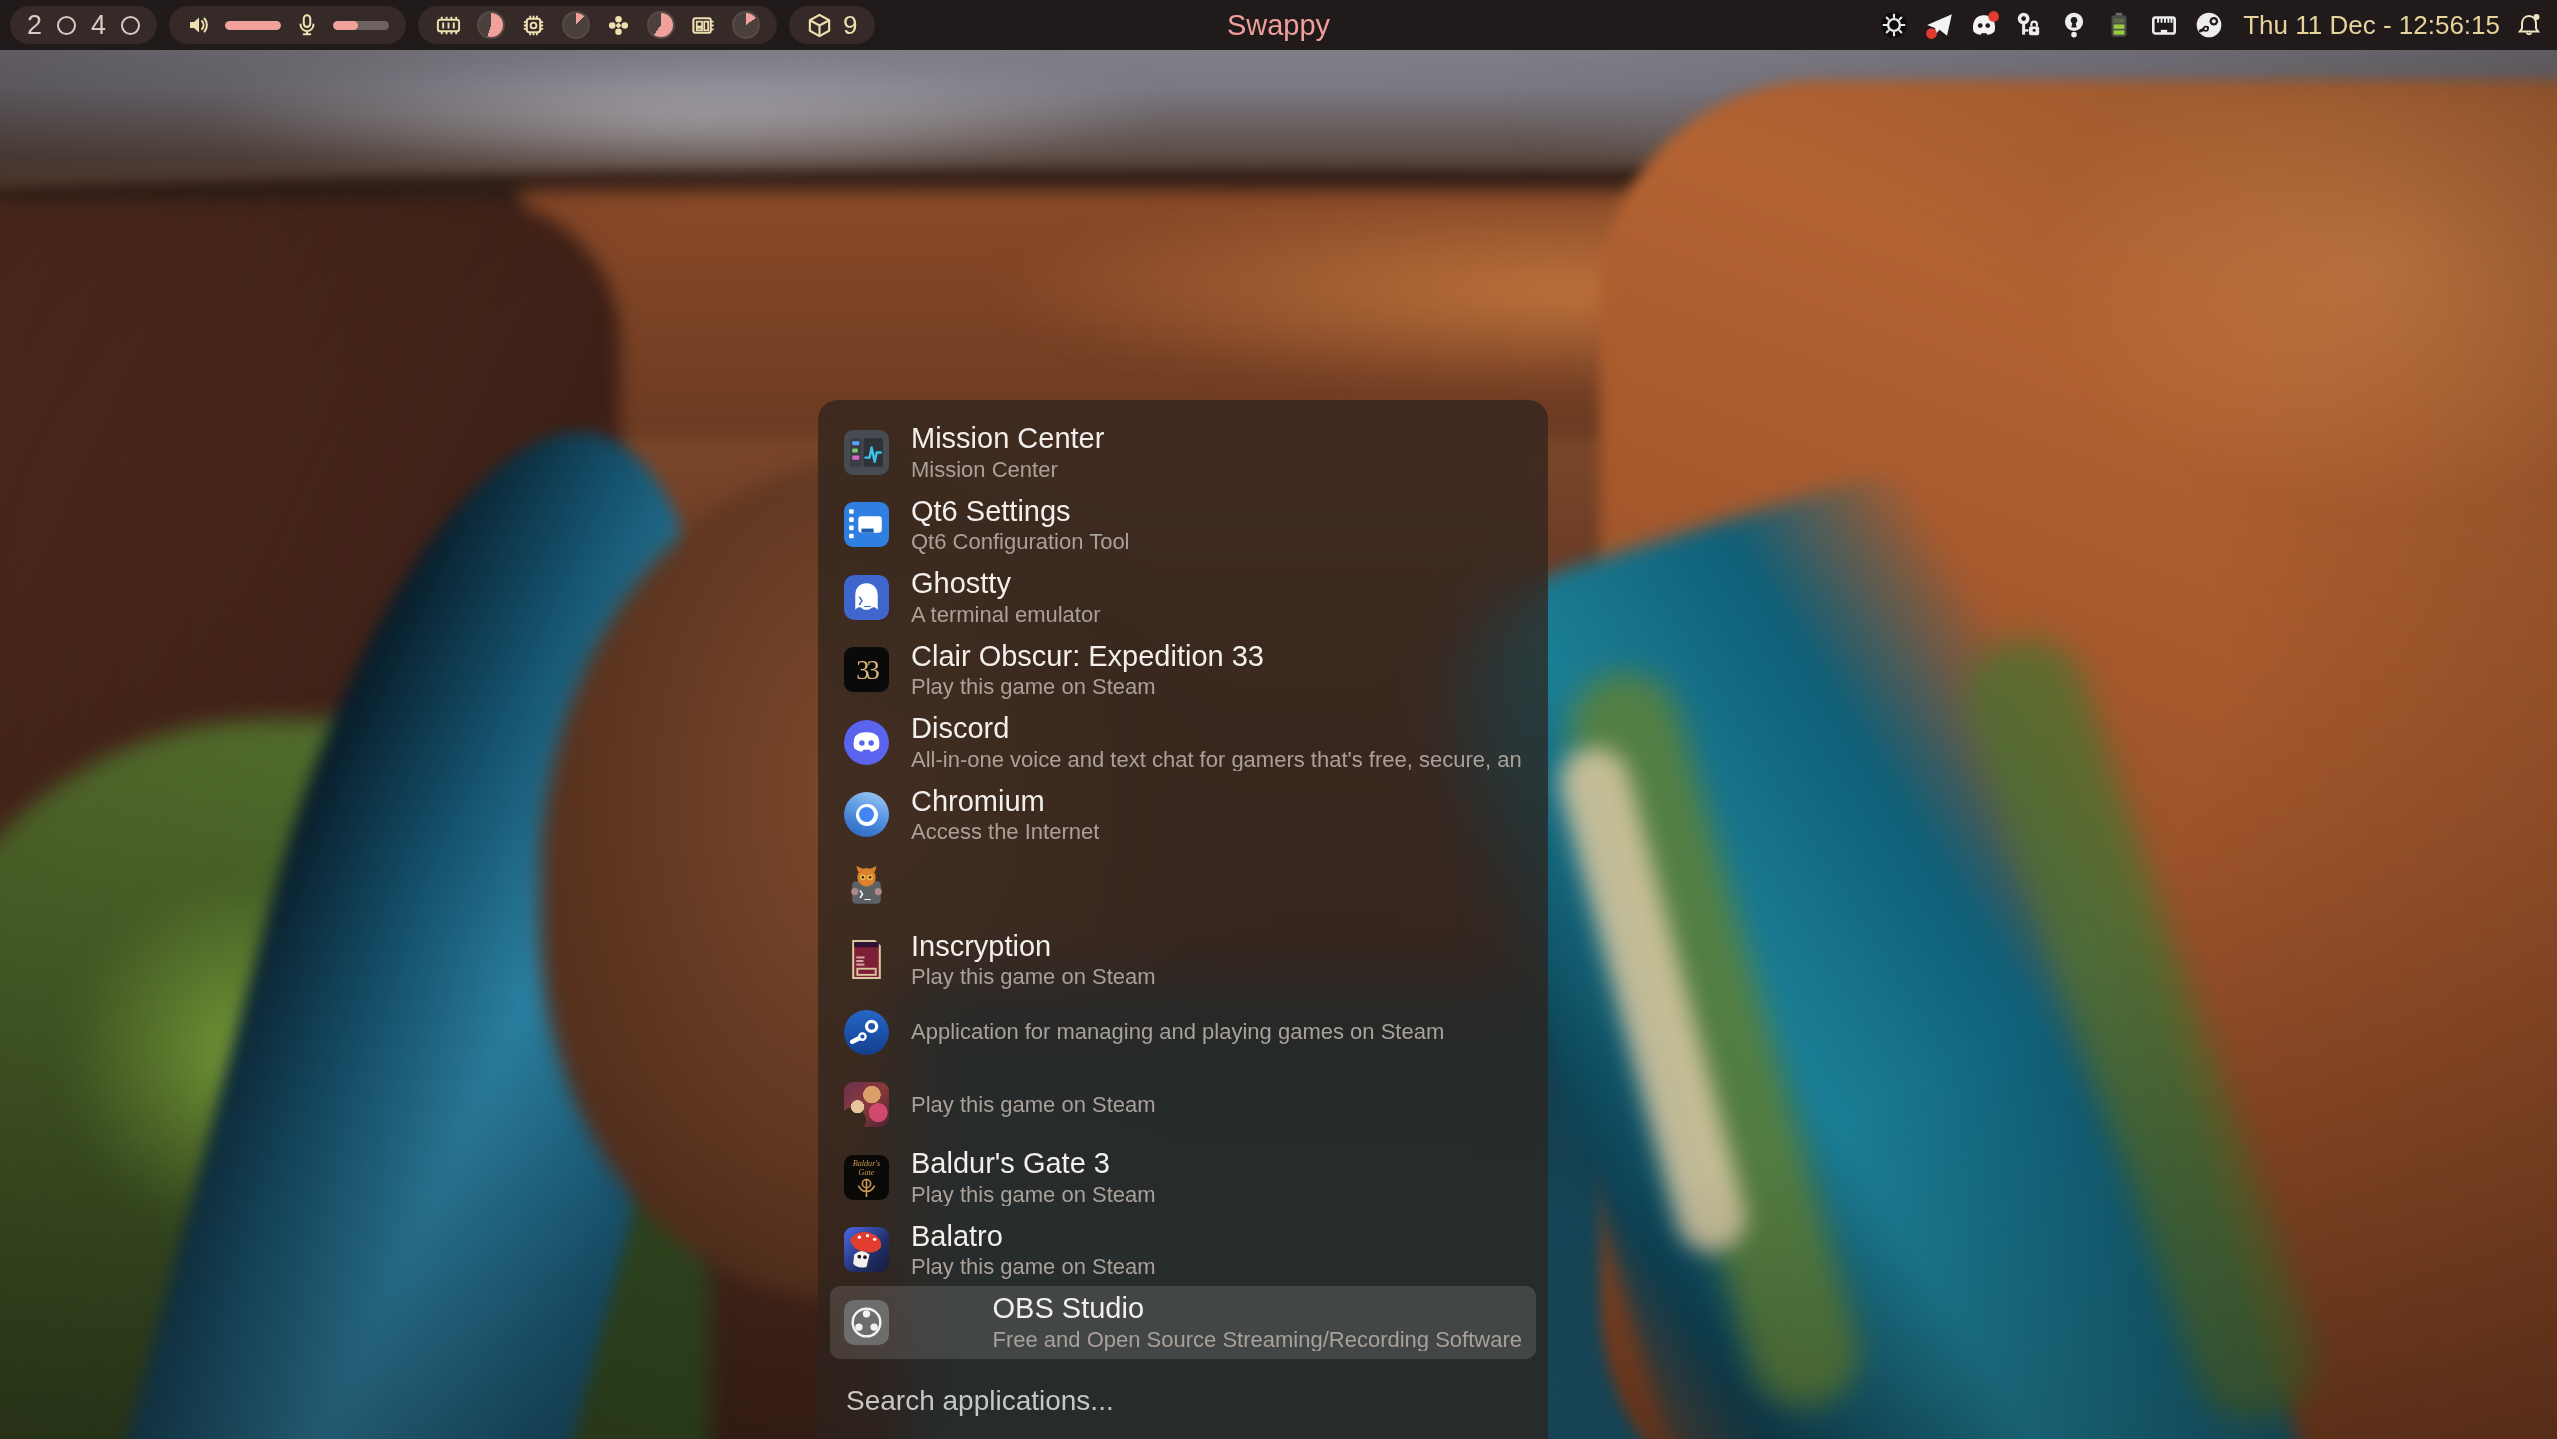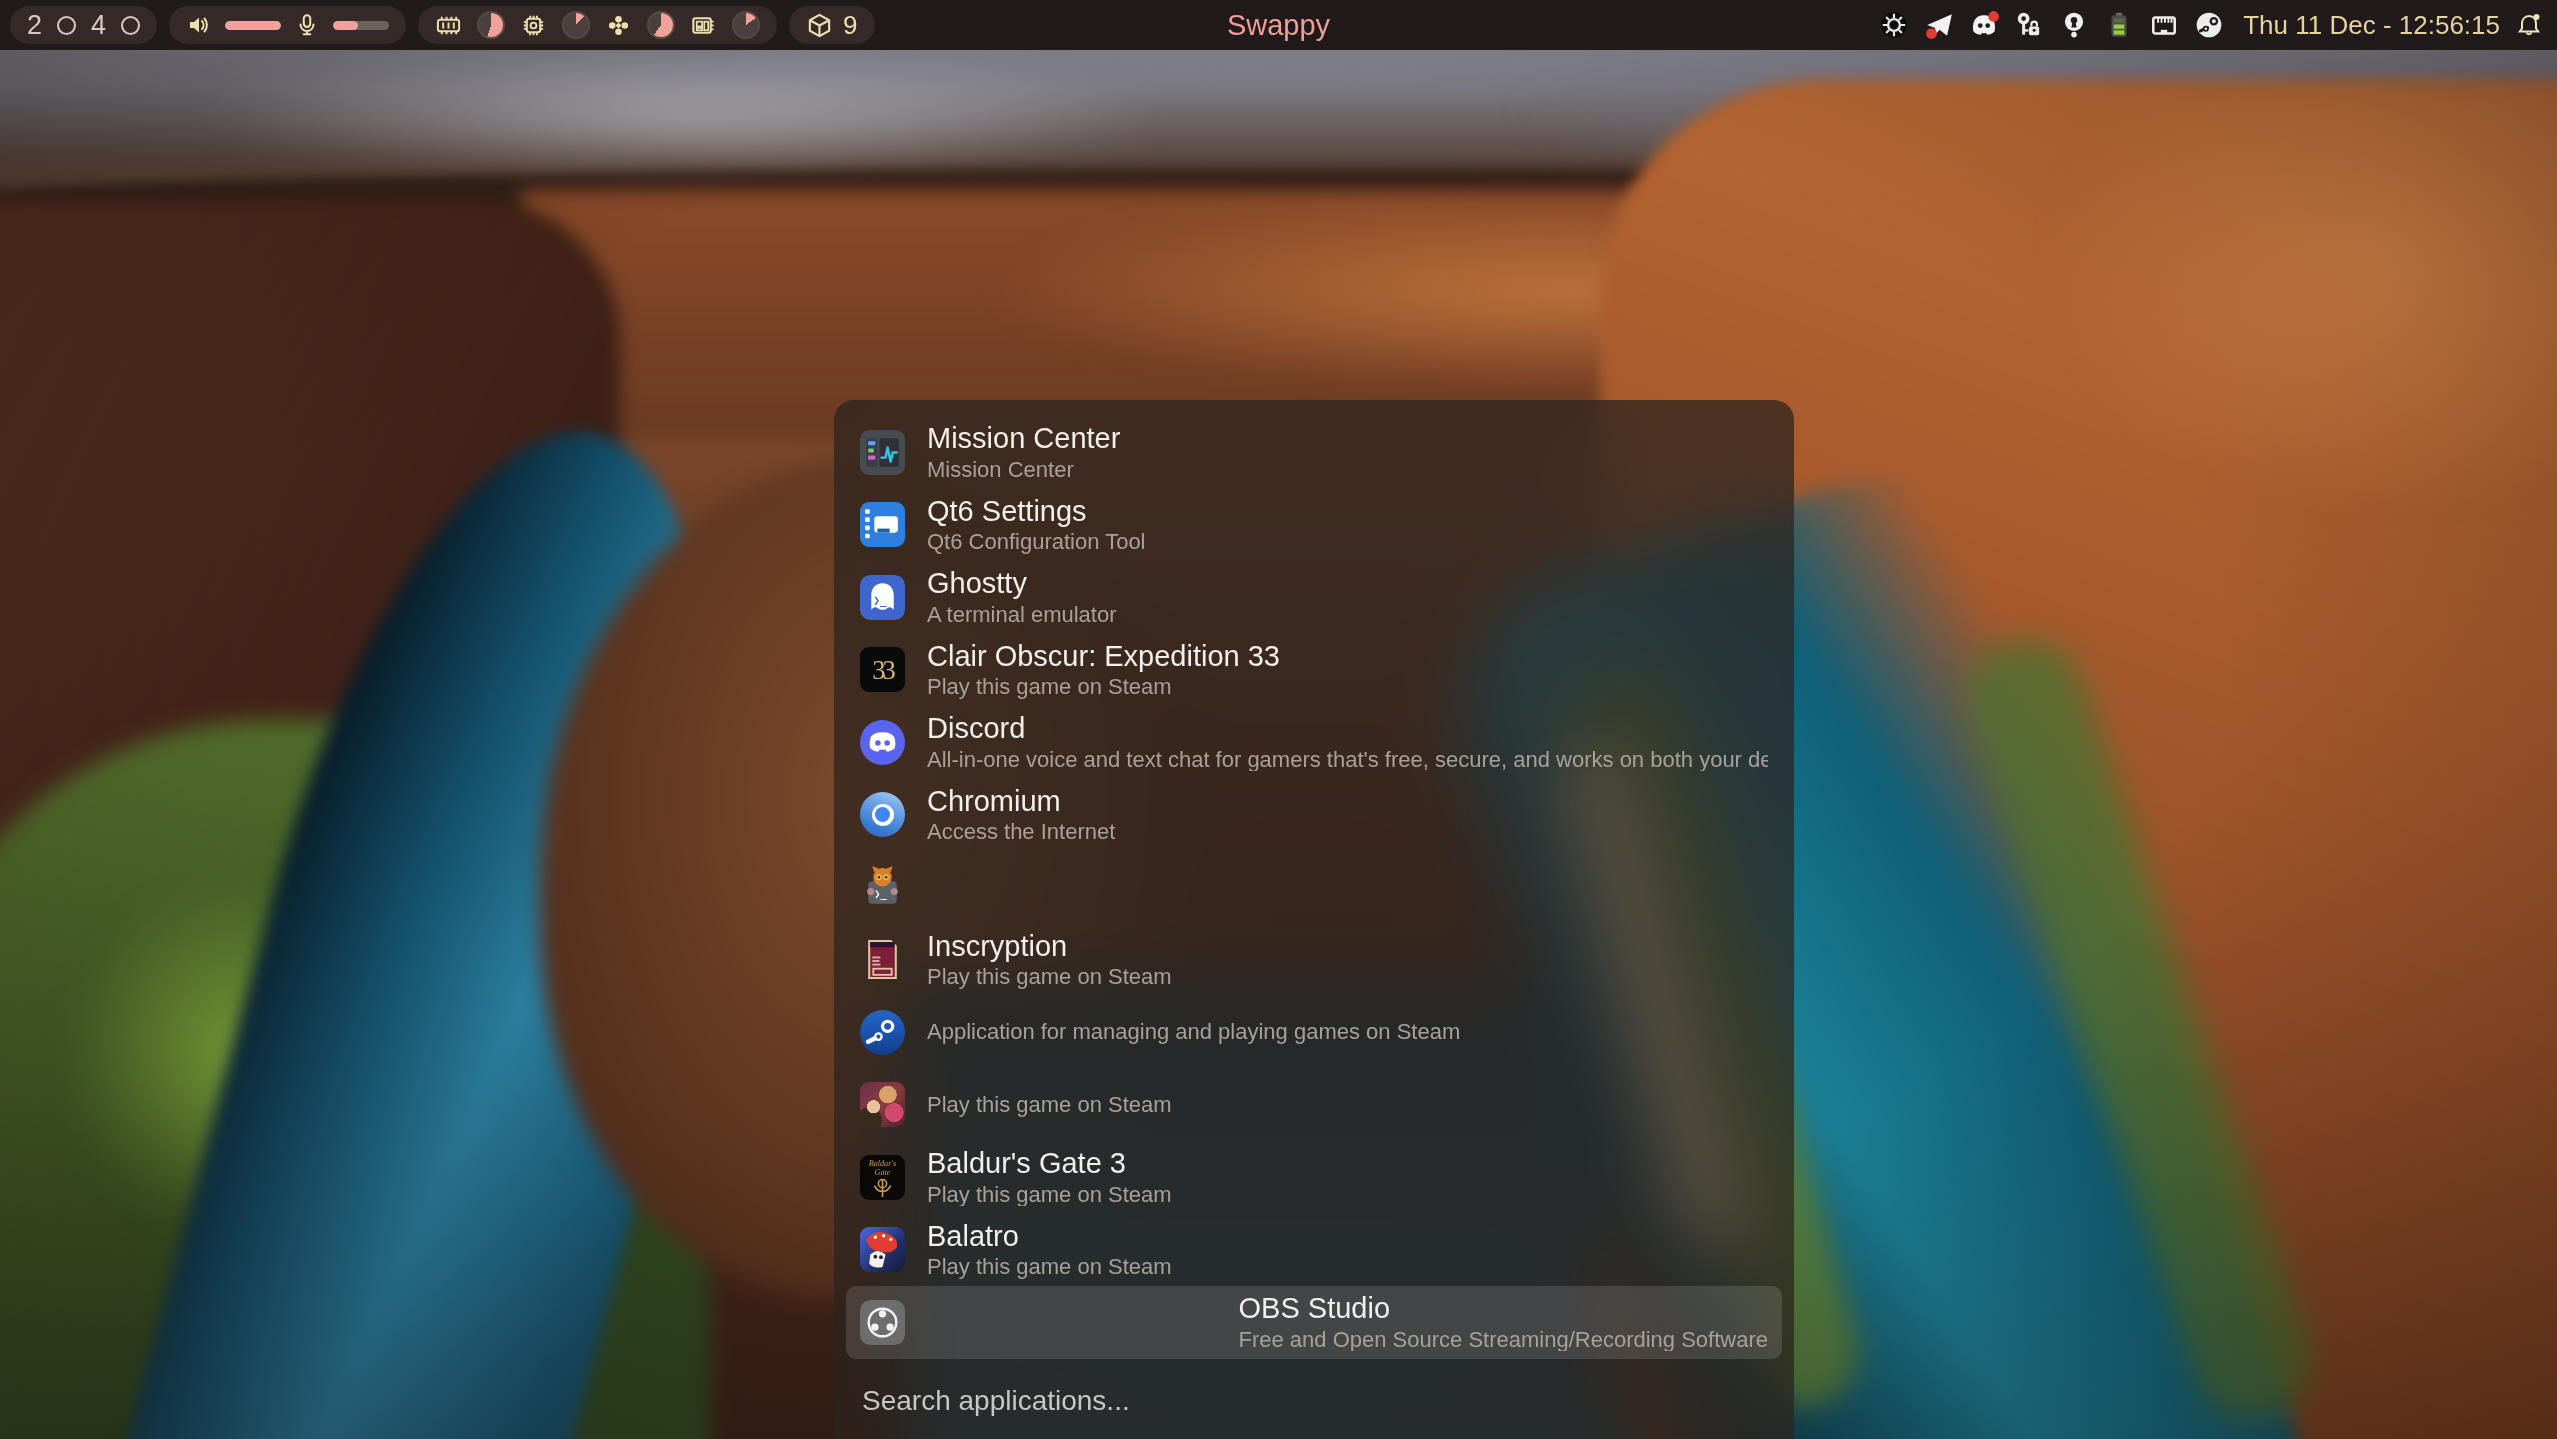--- a/index.html
+++ b/index.html
@@ -42,23 +42,23 @@
   .slider-fill{position:absolute;left:0;top:0;bottom:0;border-radius:5px;background:#f0a19b;}
   .stats-pill{gap:15px;}
   .pie{width:24px;height:24px;border-radius:50%;border:2px solid #574a42;box-sizing:content-box;}
   .updates-pill{gap:10px;}
   .updates-count{color:#eedfb0;font-size:26px;}
   .bar-title{position:absolute;left:50%;top:0;height:50px;transform:translateX(-50%);display:flex;align-items:center;color:#ef9f9b;font-size:29px;}
   .bar-right{margin-left:auto;display:flex;align-items:center;gap:15px;padding-right:14px;text-align:center;}
   .clock{color:#e6d49c;font-size:26px;margin-left:4px;white-space:nowrap;}
   .ico{display:block;}
   
-  #launcher{position:absolute;left:818px;top:400px;width:960px;height:1039px;box-sizing:border-box;
+  #launcher{position:absolute;left:818px;top:400px;width:730px;height:1039px;box-sizing:border-box;
     background:rgba(44,35,29,.72);backdrop-filter:blur(32px) saturate(.9);-webkit-backdrop-filter:blur(32px) saturate(.9);
-    border-radius:20px 20px 0 0;display:flex;flex-direction:column;padding:16px 12px 22px;z-index:4;margin-left:16px;}
+    border-radius:20px 20px 0 0;display:flex;flex-direction:column;padding:16px 12px 22px;z-index:4;}
   .rows{display:flex;flex-direction:column;}
   .row{height:72.5px;display:flex;align-items:center;gap:22px;padding:0 14px;border-radius:10px;}
   .row.selected{background:rgba(255,255,255,.13);justify-content:space-between;}
   .app-icon{width:45px;height:45px;flex:none;border-radius:9px;position:relative;overflow:hidden;}
   .app-icon svg{display:block;width:45px;height:45px;}
   .texts{display:flex;flex-direction:column;gap:3px;min-width:0;}
   .title{font-size:29px;color:#f2efec;line-height:1.08;white-space:nowrap;}
   .desc{font-size:22px;color:#a9a199;line-height:1.08;white-space:nowrap;overflow:hidden;text-overflow:clip;}
   .search-row{margin-top:auto;padding:0 16px;}
   .search-input{background:transparent;border:none;outline:none;width:100%;font-size:28px;color:#f97316;font-family:inherit;padding:0;}

